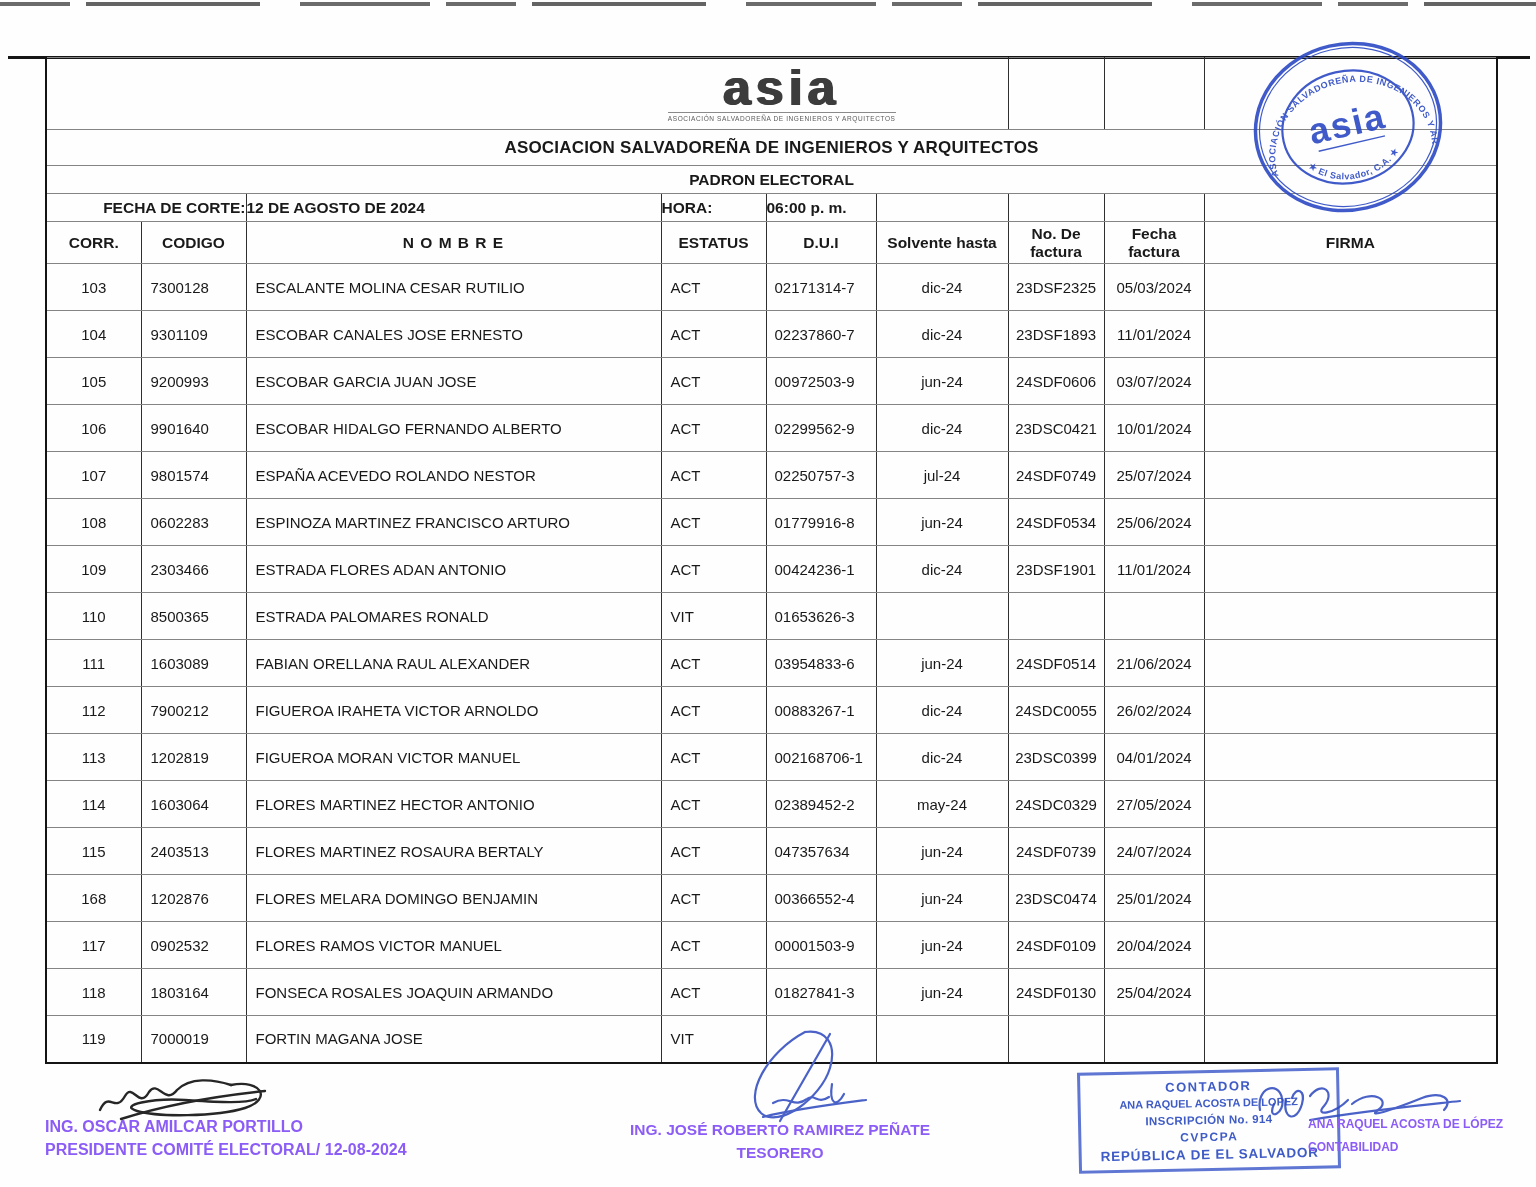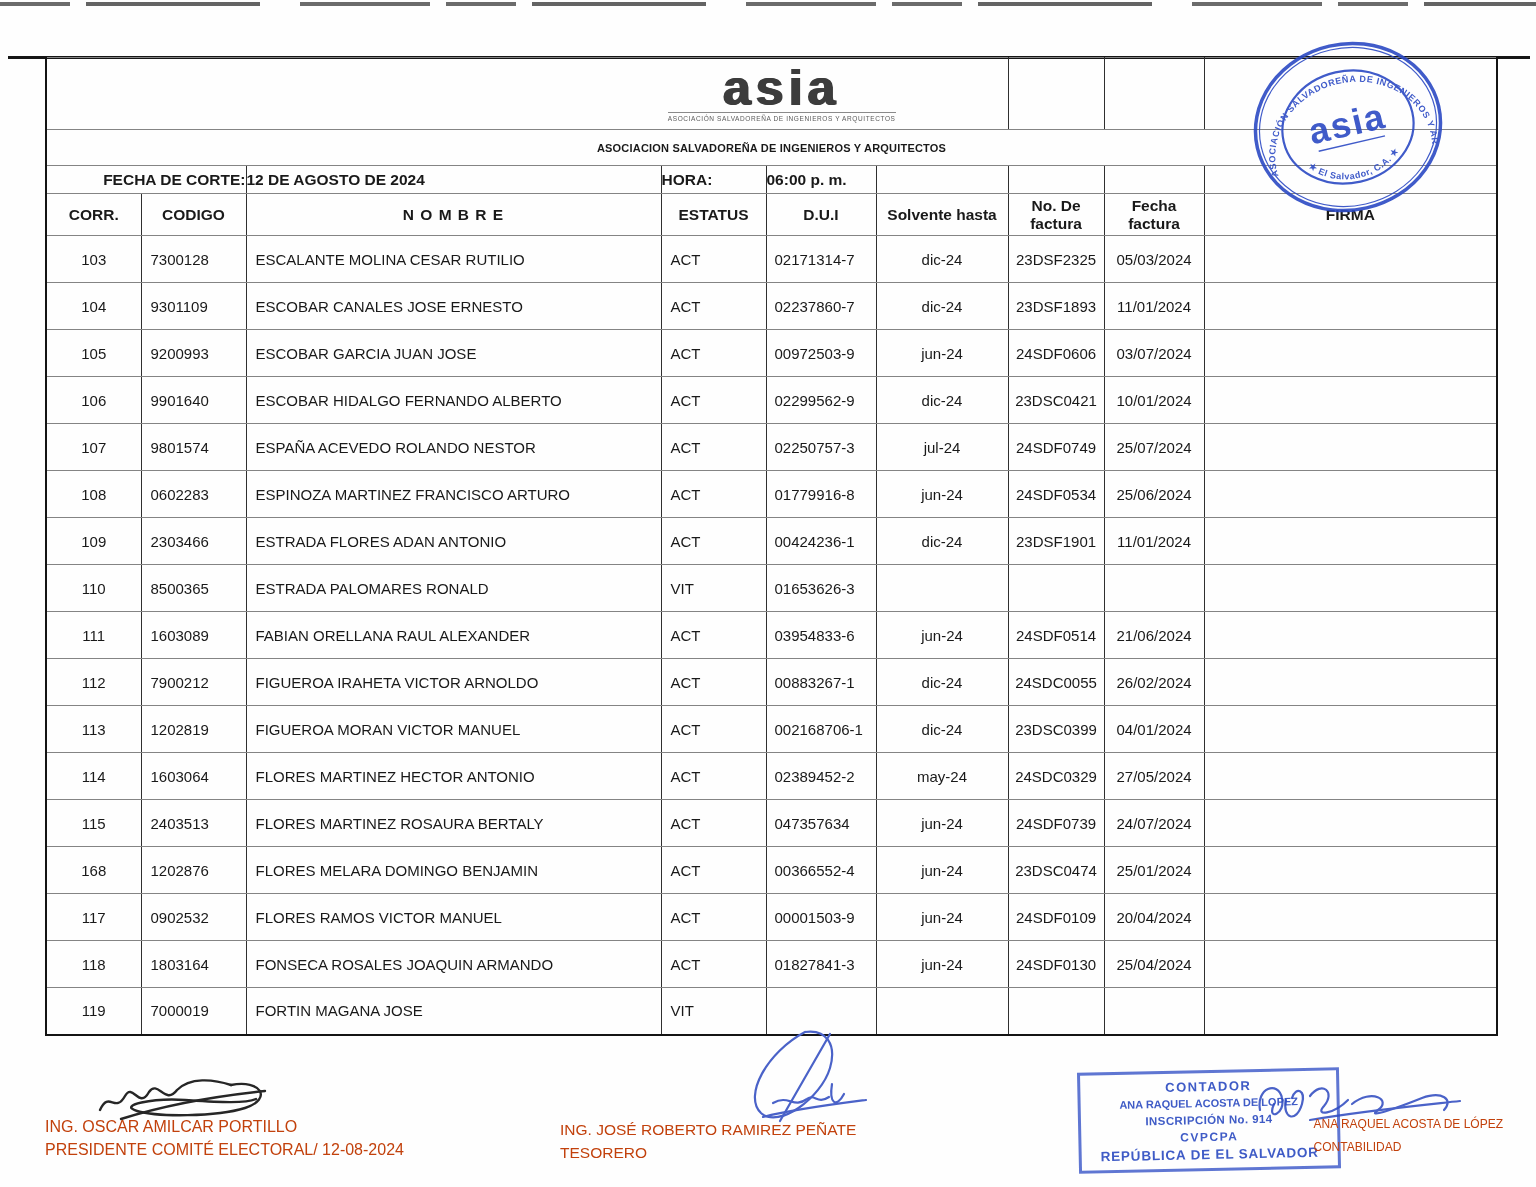--- a/index.html
+++ b/index.html
@@ -23,21 +23,21 @@
   }
   .padron td,.padron th{
     border-left:1px solid #2f2f2f;border-right:1px solid #2f2f2f;
     border-top:1px solid #848484;border-bottom:1px solid #848484;
     overflow:hidden;white-space:nowrap;padding:0;
   }
   tr.r-logo{height:72px} tr.r-title{height:36px} tr.r-sub{height:28px}
   tr.r-meta{height:28px} tr.r-head{height:42px}
   tbody.rows tr{height:47px}
   .r-title td,.r-sub td{text-align:center;font-weight:700}
-  .r-title td{font-size:11px;letter-spacing:.2px}
+  .r-title td{font-size:17px;letter-spacing:.2px}
   .r-sub td{font-size:15.5px}
   .r-meta td{font-weight:700;font-size:15.5px}
   .meta-label{text-align:right;padding-left:8px!important}
   .meta-c{text-align:left}
   .r-head th{font-weight:700;font-size:15.5px;text-align:center;white-space:normal;line-height:18px}
   .th-nombre{letter-spacing:1px}
   .logo-cell{vertical-align:middle}
   .logo{margin:0 112px 0 auto;width:max-content;text-align:center}
   .logo-word{
     font-size:50px;font-weight:900;letter-spacing:5px;color:#3c3c3c;line-height:46px;
@@ -55,23 +55,23 @@
   .stamp-rect{
     position:absolute;left:1078px;top:1070px;width:244px;padding:5px 6px;
     border:3px solid rgba(44,74,196,.82);transform:rotate(-1.2deg);
     color:#2f4ec2;text-align:center;font-weight:700;opacity:.92;line-height:17px;
   }
   .sr-l1{font-size:13px;letter-spacing:1.5px}
   .sr-l2{font-size:11px}
   .sr-l3{font-size:11.5px;letter-spacing:.4px}
   .sr-l4{font-size:12px;letter-spacing:1.5px}
   .sr-l5{font-size:13.5px;letter-spacing:.8px}
-  .f-block{position:absolute;font-weight:400;font-size:16px;line-height:23px;color:#c2410c}
+  .f-block{position:absolute;font-weight:700;font-size:16px;line-height:23px;color:#8b5cf6}
   .f-left{left:45px;top:1115px}
-  .f-center{left:560px;top:1118px;width:440px;text-align:left;font-size:15.5px}
+  .f-center{left:560px;top:1118px;width:440px;text-align:center;font-size:15.5px}
   .f-right{right:33px;top:1113px;text-align:left;font-size:12px}
 </style>
 </head>
 <body>
 
 <div class="page">
   <div class="scan-edge"></div>
   <div class="topline"></div>
 
   <table class="padron">
@@ -94,20 +94,23 @@
             <div class="logo-cap">ASOCIACIÓN SALVADOREÑA DE INGENIEROS Y ARQUITECTOS</div>
           </div>
         </td>
         <td></td>
         <td></td>
         <td></td>
       </tr>
       <tr class="r-title">
         <td colspan="9">ASOCIACION SALVADOREÑA DE INGENIEROS Y ARQUITECTOS</td>
       </tr>
+      <tr class="r-sub">
+        <td colspan="9">PADRON ELECTORAL</td>
+      </tr>
       <tr class="r-meta">
         <td colspan="2" class="meta-label">FECHA DE CORTE:</td>
         <td class="meta-c">12 DE AGOSTO DE 2024</td>
         <td class="meta-c">HORA:</td>
         <td class="meta-c">06:00 p. m.</td>
         <td></td>
         <td></td>
         <td></td>
         <td></td>
       </tr>

